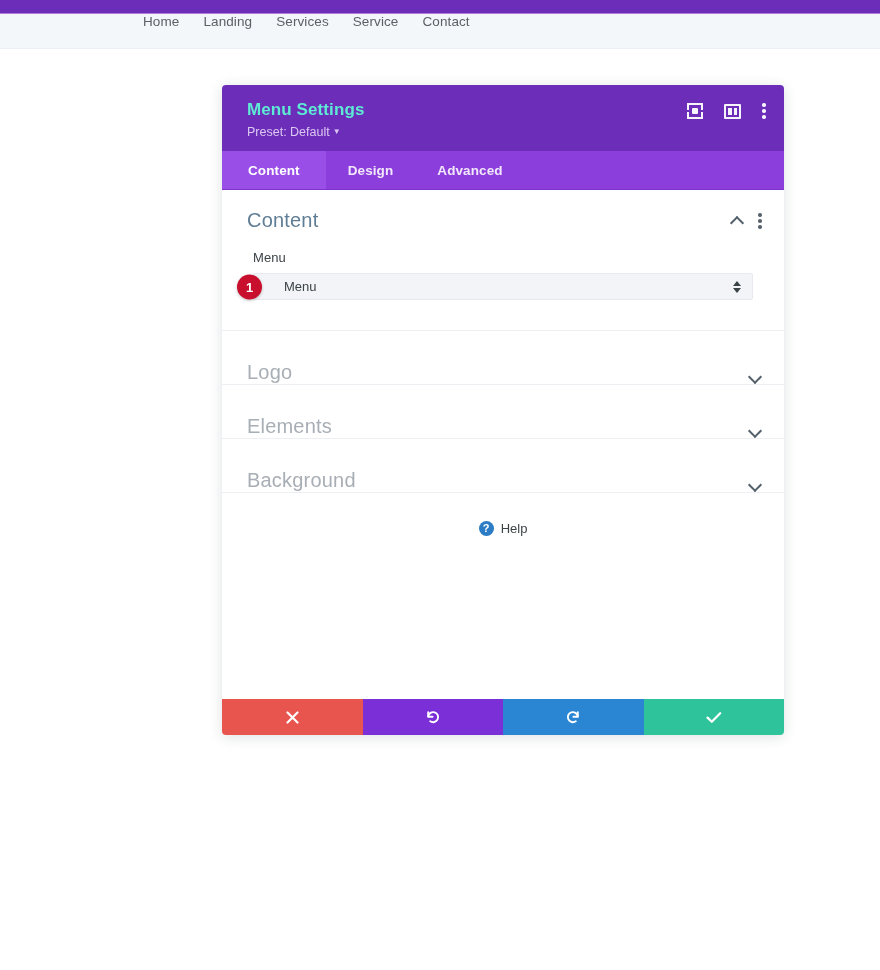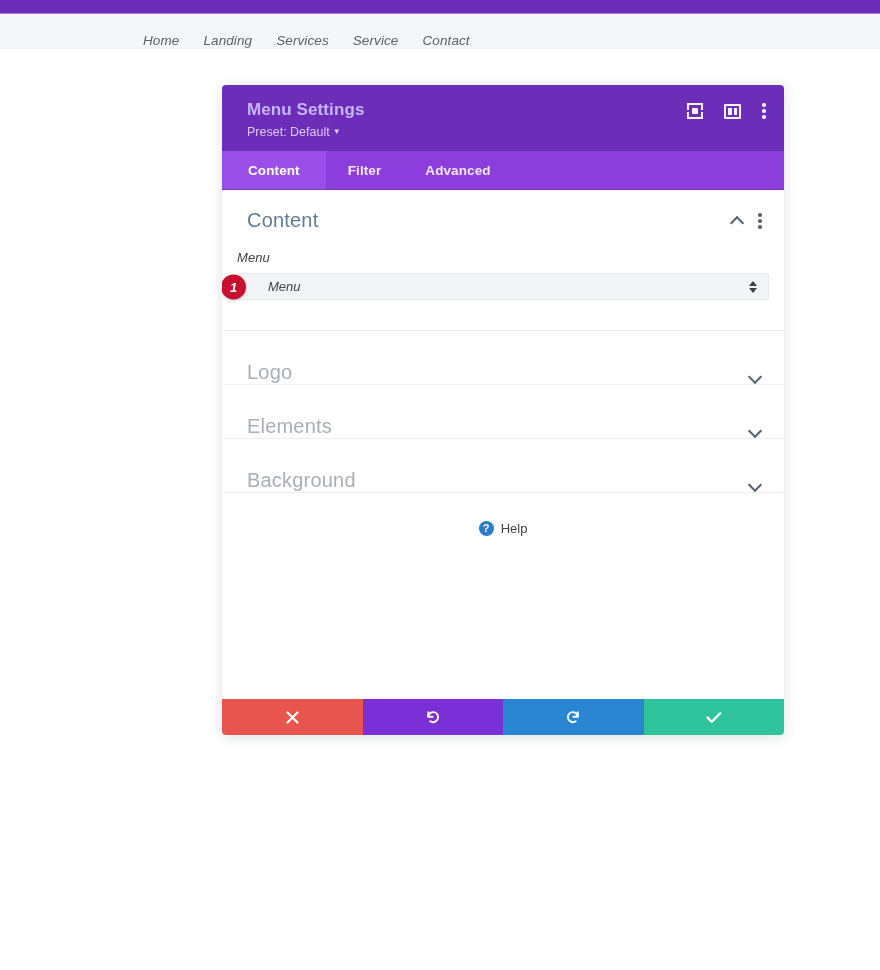--- a/index.html
+++ b/index.html
@@ -17,23 +17,22 @@
     height: 14px;
     background: #6c2eb9;
     border-bottom: 1px solid #b07ad8;
   }
 
   .site-nav {
     height: 35px;
     background: #f4f7fa;
     border-bottom: 1px solid #eceff3;
     display: flex;
-    align-items: flex-end;
+    align-items: flex-start;
     padding-left: 143px;
-    font-style: italic;
   }
   .site-nav a {
     font-size: 13.5px;
     color: #5c6166;
     text-decoration: none;
     margin-right: 24px;
     letter-spacing: .1px;
   }
   .site-nav a:last-child { margin-right: 18px; }
 
@@ -58,21 +57,21 @@
   
   .modal-header {
     background: #6c2eb9;
     padding: 14px 18px 12px 25px;
     display: flex;
     align-items: flex-start;
     justify-content: space-between;
     position: relative;
   }
   .modal-title {
-    color: #c4b5fd;
+    color: #5eead4;
     font-size: 17px;
     font-weight: bold;
     line-height: 1.25;
     letter-spacing: .1px;
   }
   .modal-preset {
     color: #dcc8f2;
     font-size: 12.5px;
     margin-top: 5px;
     cursor: pointer;
@@ -235,21 +234,21 @@
   .kebab-dark { width: 4px; cursor: pointer; }
   .kebab-dark span {
     display: block;
     width: 3.5px; height: 3.5px;
     border-radius: 50%;
     background: #5a646e;
     margin-bottom: 2.5px;
   }
   .kebab-dark span:last-child { margin-bottom: 0; }
 
-  .field-block { padding: 18px 15px 30px; font-style: italic; }
+  .field-block { padding: 18px 31px 30px; }
   .field-label {
     font-size: 13px;
     color: #3c4347;
     margin-bottom: 8px;
     letter-spacing: .1px;
   }
   .select-wrap { position: relative; }
   .select-box {
     width: 100%;
     height: 27px;
@@ -398,21 +397,21 @@
         <span class="hicon icon-kebab">
             <span></span>
             <span></span>
             <span></span>
           </span>
       </div>
     </div>
 
     <div class="tabs">
       <div class="tab active">Content</div>
-      <div class="tab">Filter</div>
+      <div class="tab">Design</div>
       <div class="tab">Advanced</div>
     </div>
 
 
     <div class="section-open">
       <div class="section-head">
         <div class="section-title-open">Content</div>
         <div class="section-head-icons">
           <span class="chev-up"></span>
           <span class="kebab-dark">

